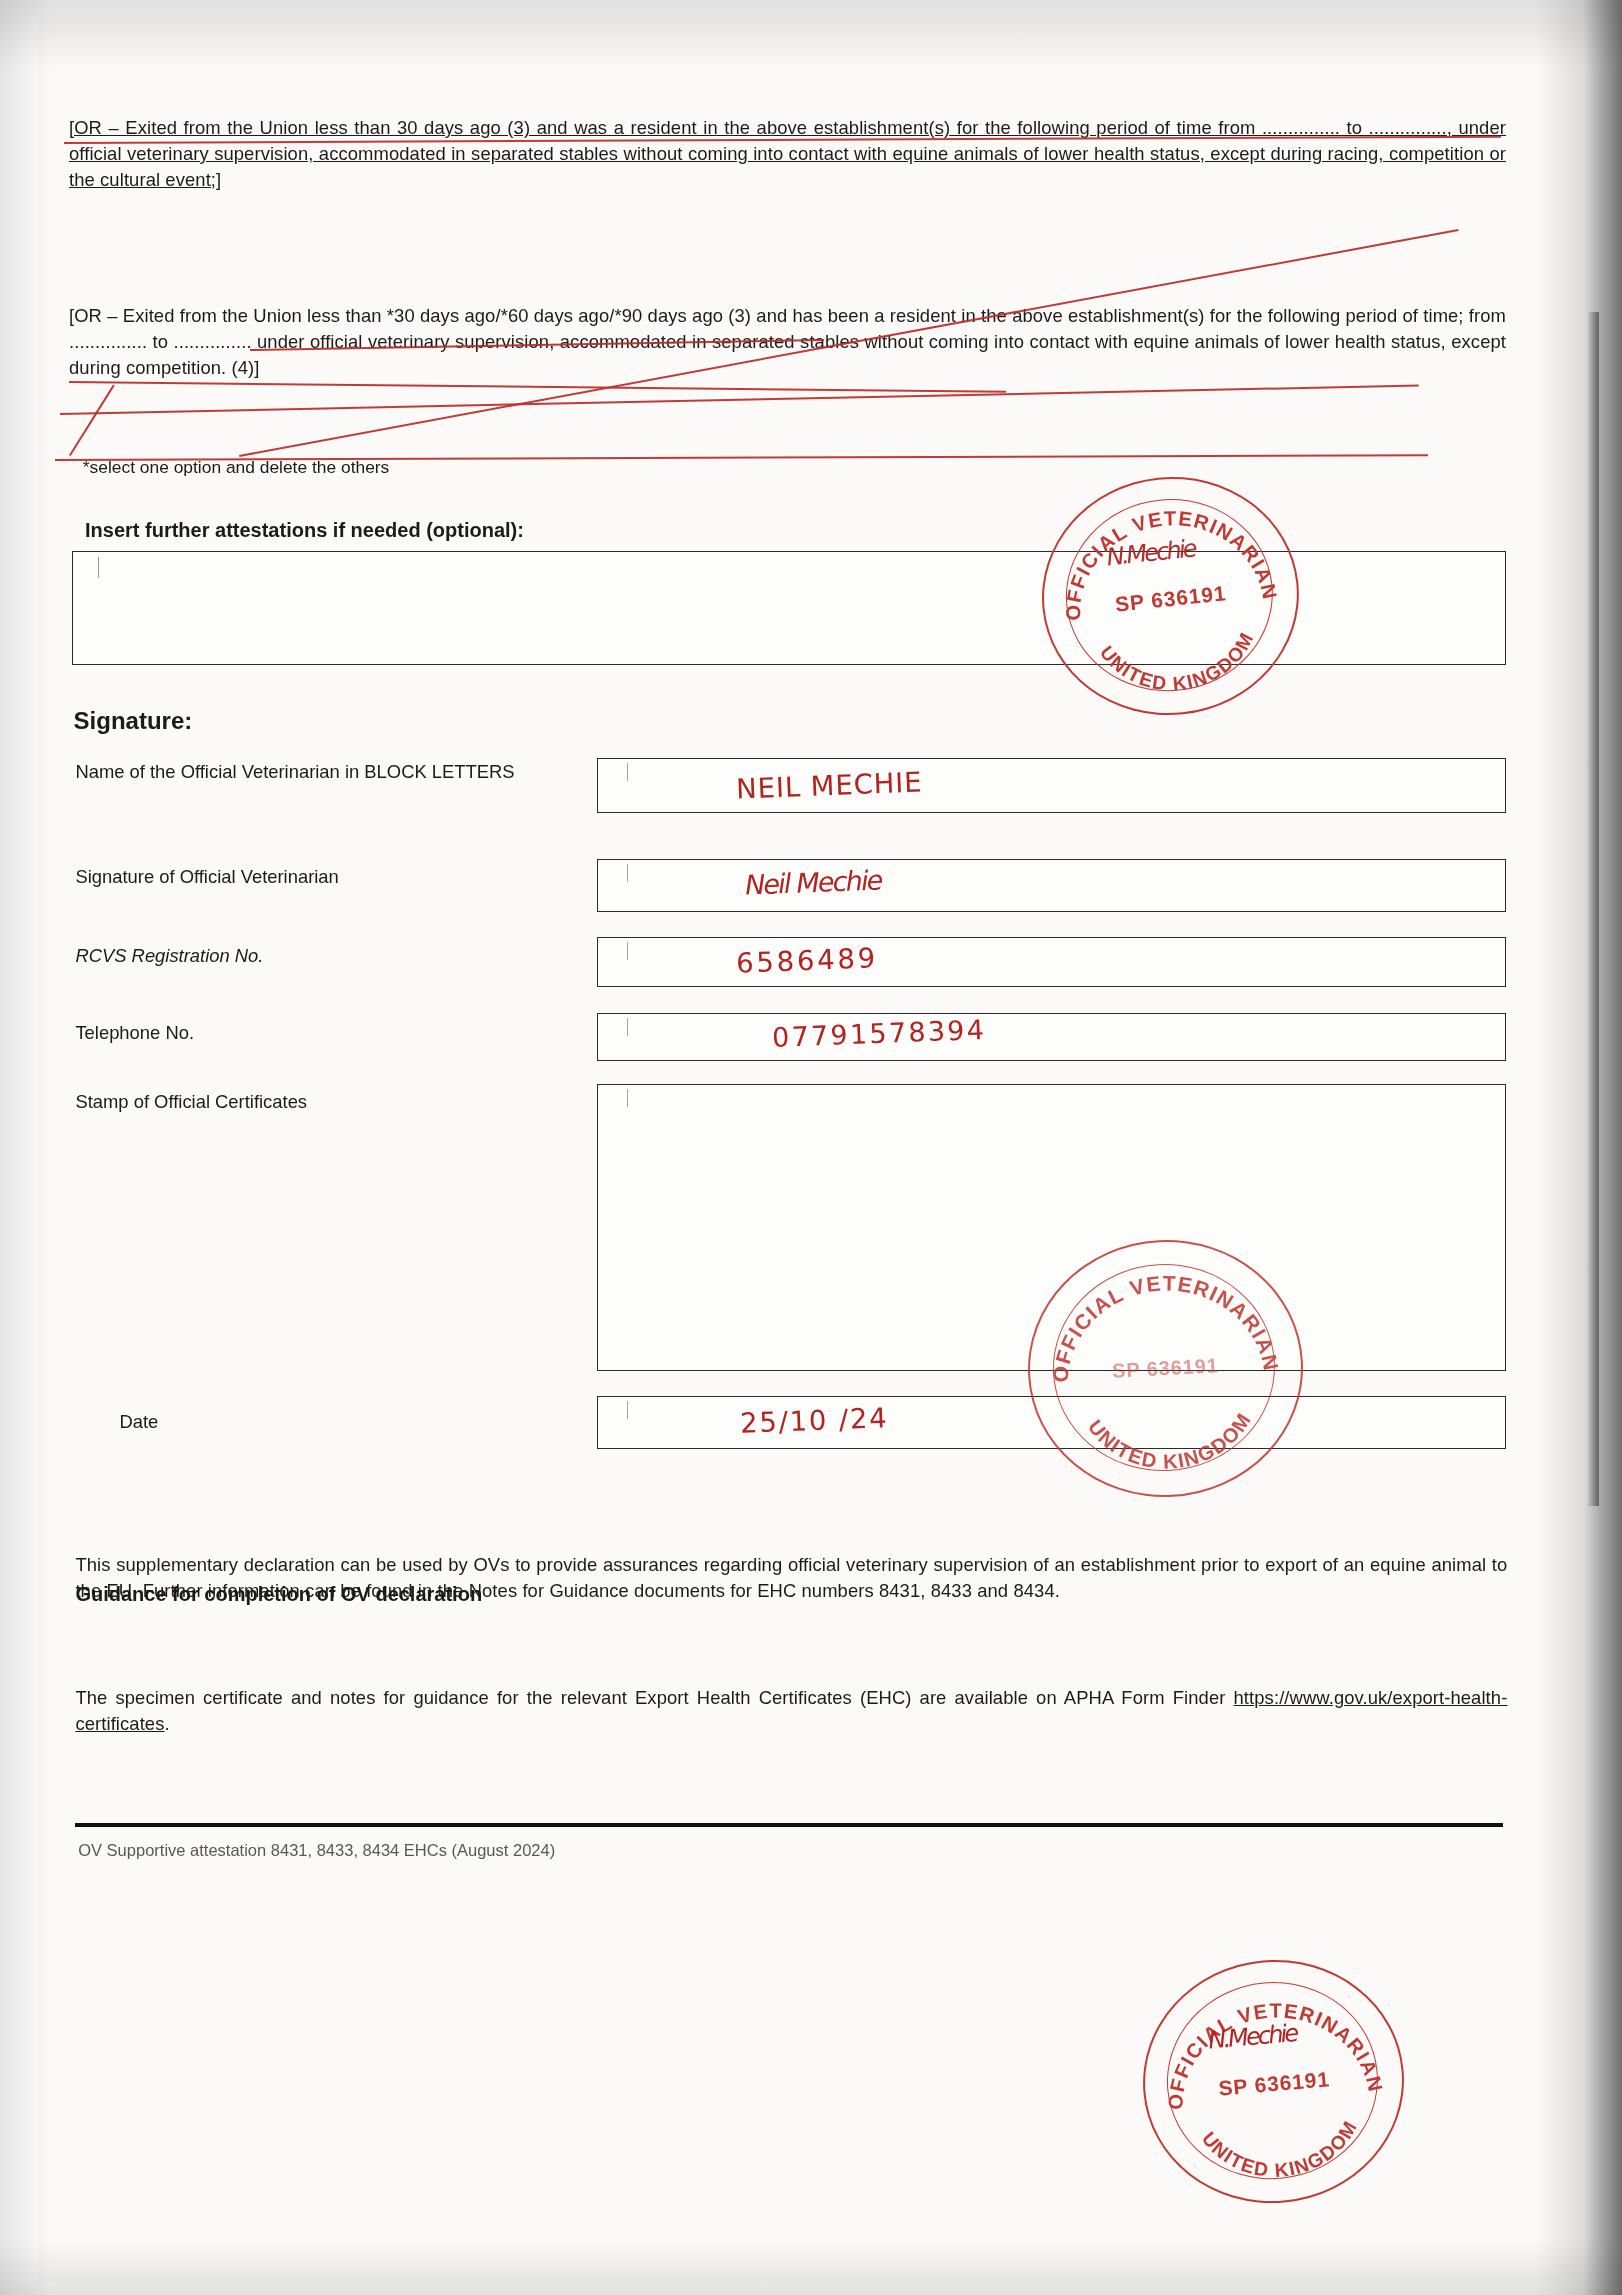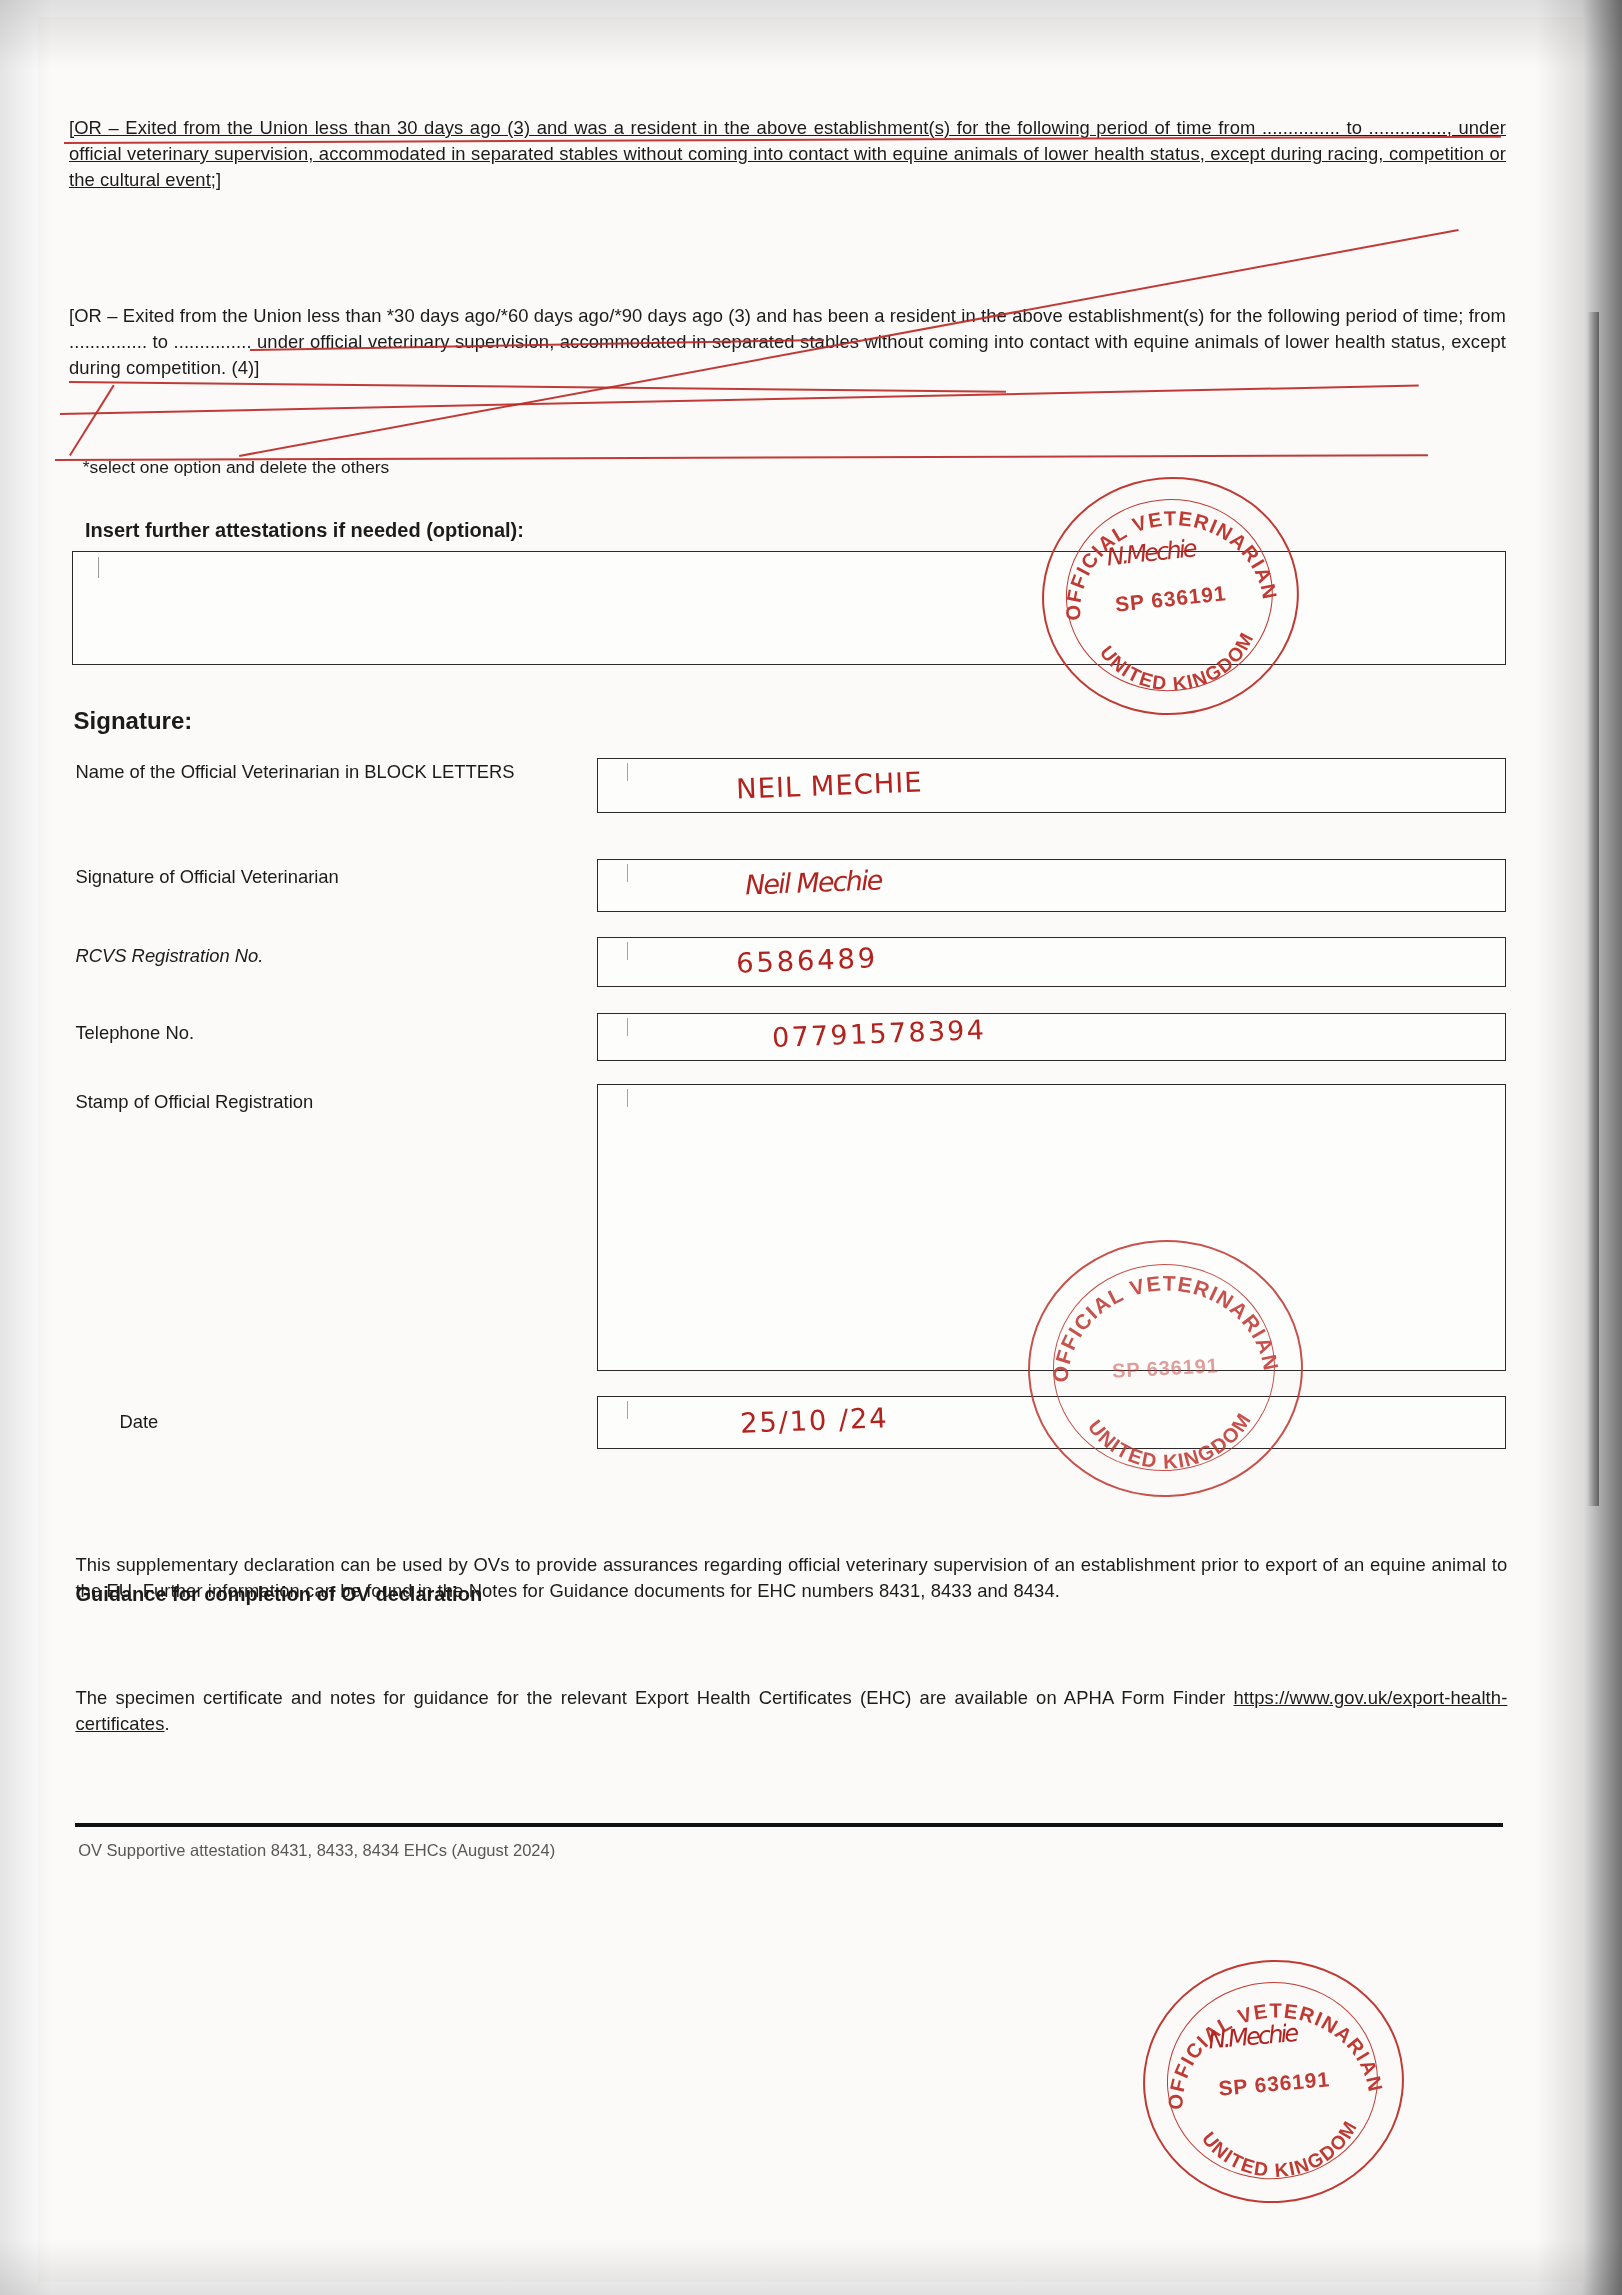--- a/index.html
+++ b/index.html
@@ -294,21 +294,21 @@
 
     <div class="field-row" style="top:898px;">
       <div class="field-label" style="top:8.3px;">Telephone No.</div>
       <div class="field-box" style="top:0px;height:46px;">
         <span class="tick"></span>
         <span class="hand" style="left:174px;top:3.7px;font-size:27px;letter-spacing:2.3px;">07791578394</span>
       </div>
     </div>
 
     <div class="field-row" style="top:969px;">
-      <div class="field-label" style="top:5.5px;">Stamp of Official Registration</div>
+      <div class="field-label" style="top:5.5px;">Stamp of Official Certificates</div>
       <div class="field-box" style="top:0px;height:285px;">
         <span class="tick"></span>
       </div>
     </div>
 
     <div class="field-row" style="top:1281px;">
       <div class="field-label" style="top:13.8px;margin-left:44px;">Date</div>
       <div class="field-box" style="top:0px;height:51px;">
         <span class="tick"></span>
         <span class="hand" style="left:142px;top:7.3px;font-size:27.5px;letter-spacing:1.8px;">25/10 /24</span>

